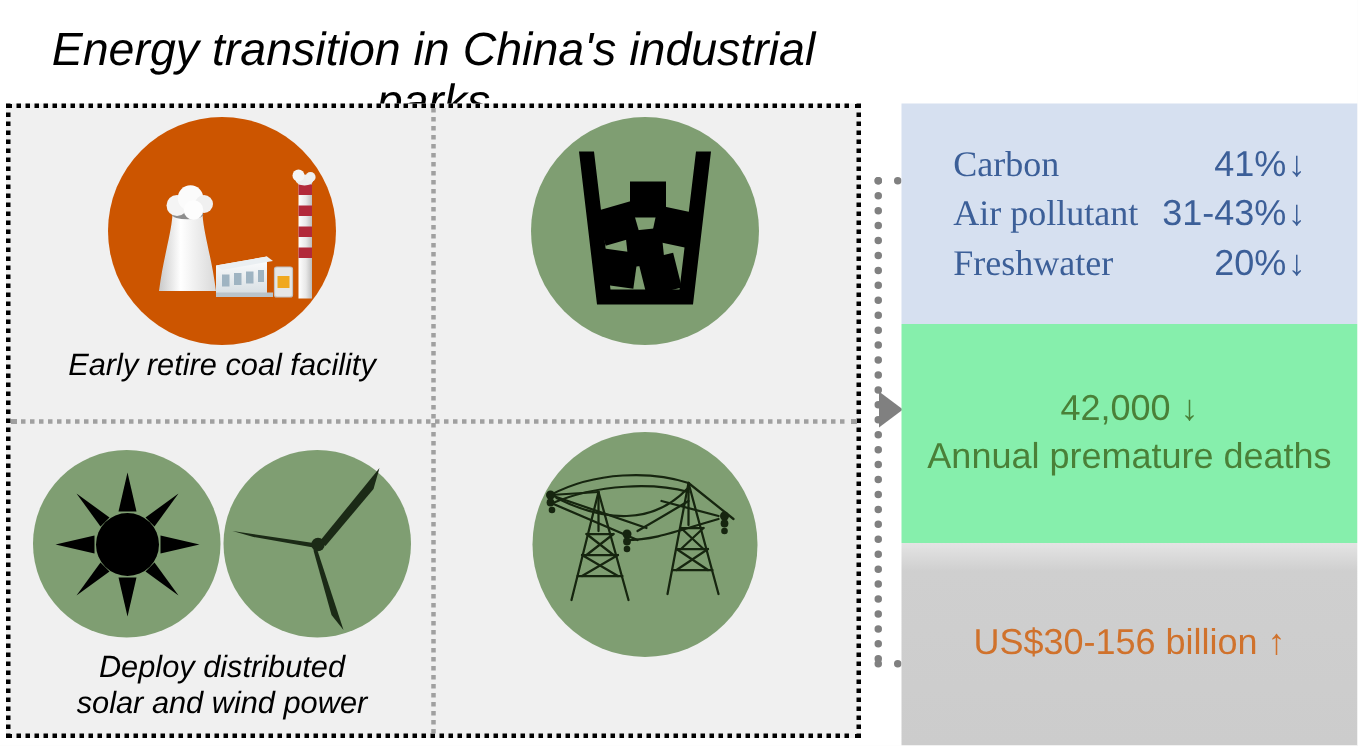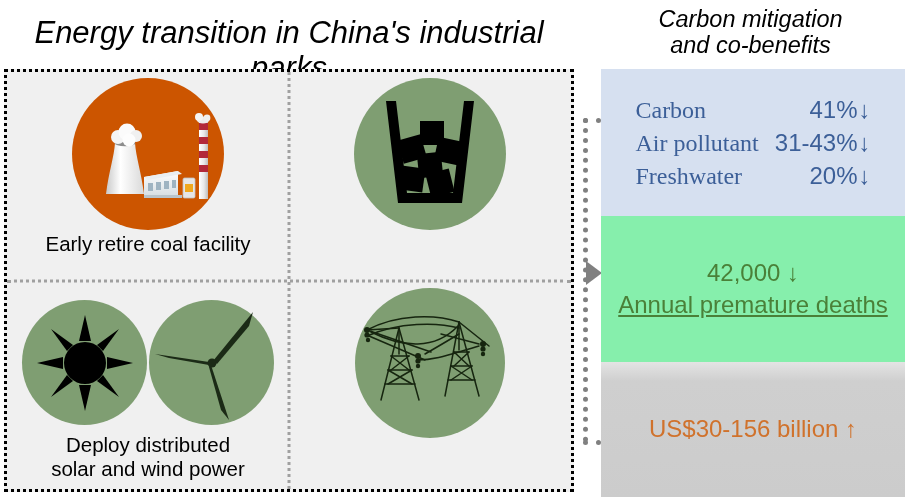--- a/index.html
+++ b/index.html
@@ -24,20 +24,21 @@
   #title-left  { left: 4px;  top: 16px; width: 570px; font-size: 31px; }
   #title-right { left: 596px; top: 6px;  width: 309px; font-size: 23.5px; }
 
   
   #grid-box {
     position: absolute;
     left: 4px; top: 69px;
     width: 570px; height: 423px;
     background: #f0f0f0;
     border: 3px dotted #000000;
+    font-style: italic;
   }
   .quad {
     position: absolute;
     width: 50%; height: 50%;
     display: flex; flex-direction: column;
     align-items: center; justify-content: flex-start;
   }
   #quad-tl { left: 0;   top: 0; }
   #quad-tr { left: 50%; top: 0; }
   #quad-bl { left: 0;   top: 50%; }
@@ -115,31 +116,29 @@
   .arrow-glyph { padding-left: 1px; }
 
   .panel-big {
     font-size: 24px; line-height: 1.28; white-space: nowrap; text-align: center;
   }
   .panel-sub {
     font-size: 24px; line-height: 1.28; white-space: nowrap; text-align: center;
   }
   #panel-green .panel-big, #panel-green .panel-sub { color: #4a8038; }
   #panel-gray  .panel-big, #panel-gray  .panel-sub { color: #d0722c; }
-  #panel-green .panel-sub { margin-top: 1px; text-decoration: underline; }
+  #panel-green .panel-sub { margin-top: 1px; }
   #panel-gray  .panel-sub { margin-top: 1px; }
 </style>
 </head>
 <body>
 
 <div id="root">
 
   <div class="title" id="title-left">Energy transition in China's industrial parks</div>
-  <div class="title" id="title-right">Carbon mitigation
-and co-benefits</div>
 
   <div id="grid-box">
 
     <div class="divider-v"></div>
     <div class="divider-h"></div>
 
     <div class="quad" id="quad-tl">
       <div class="quad-icon">
         <div class="circle circle-orange" style="width:152px;height:152px;">
           <svg width="132" height="110" viewBox="0 0 132 110" aria-hidden="true">

